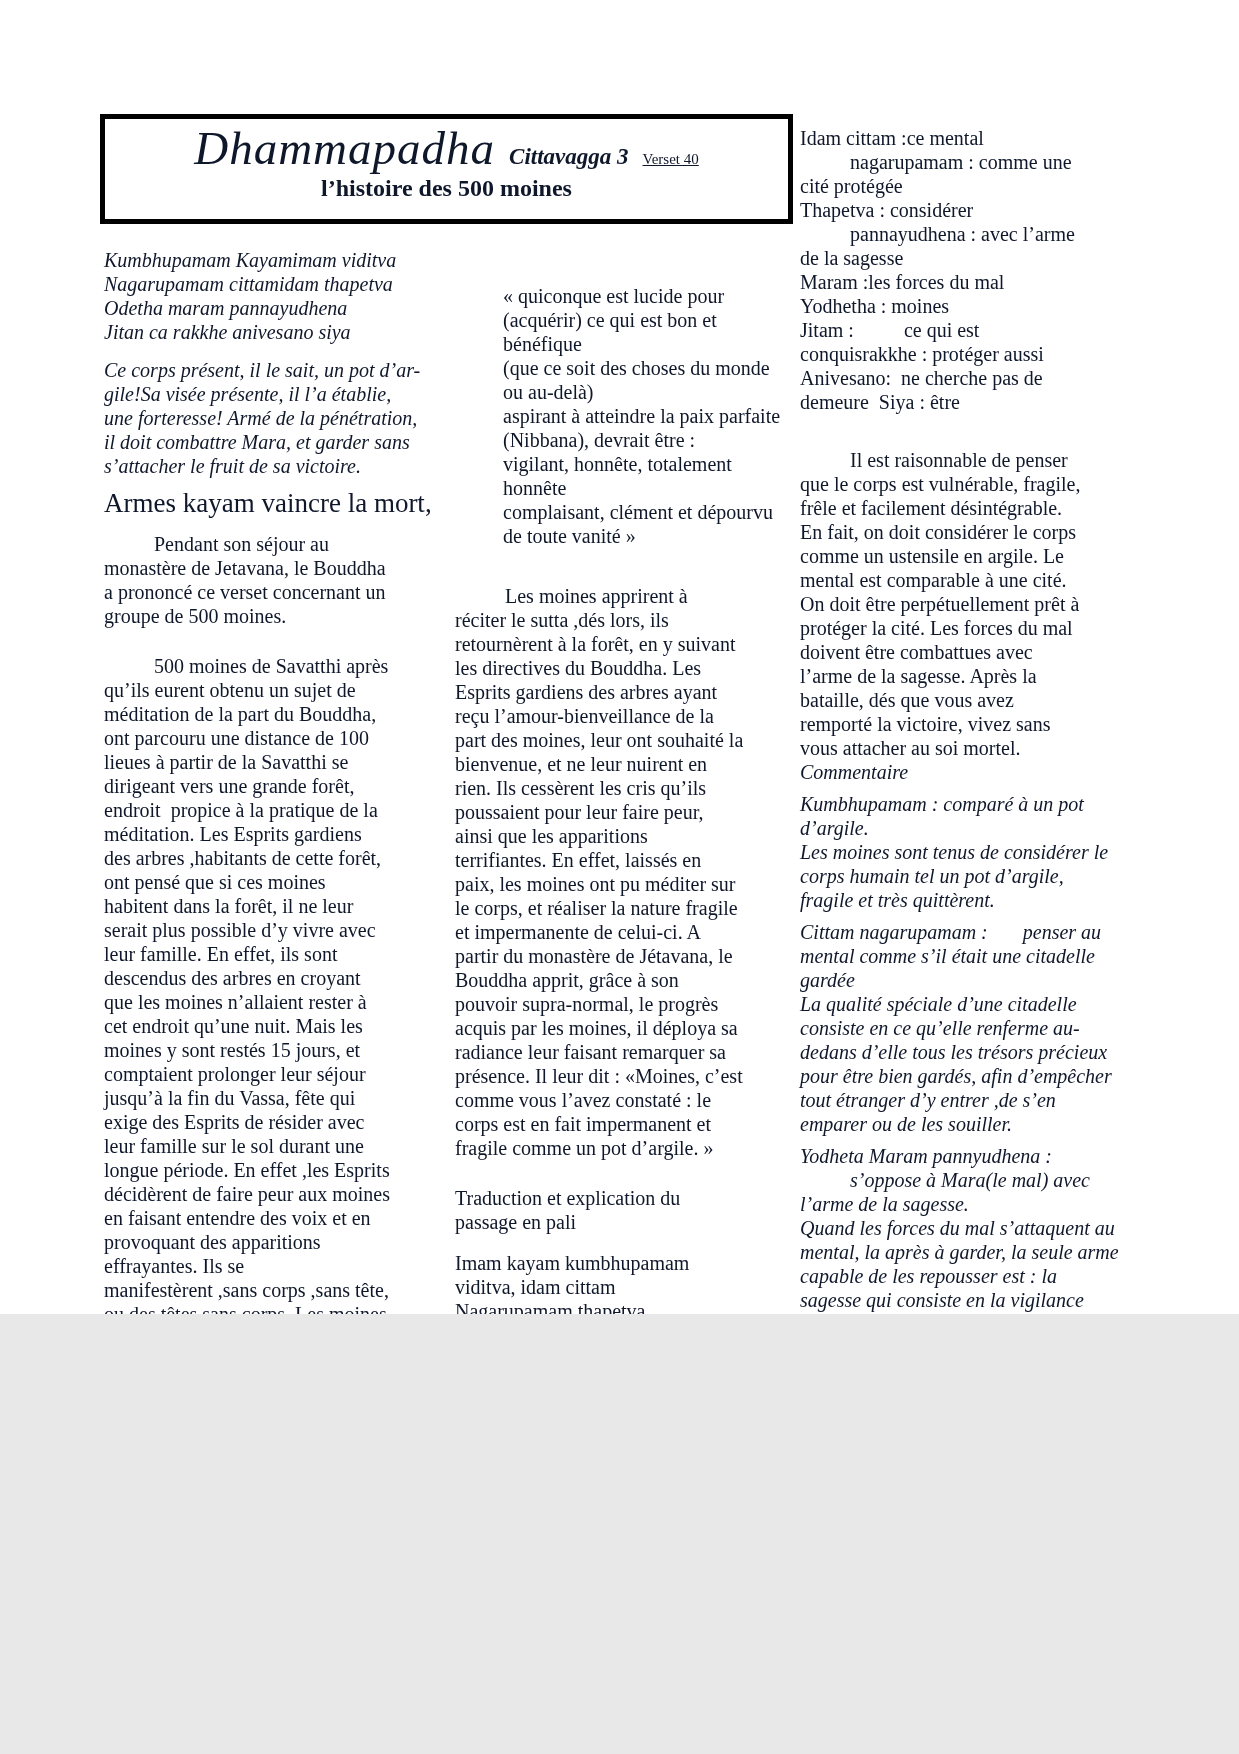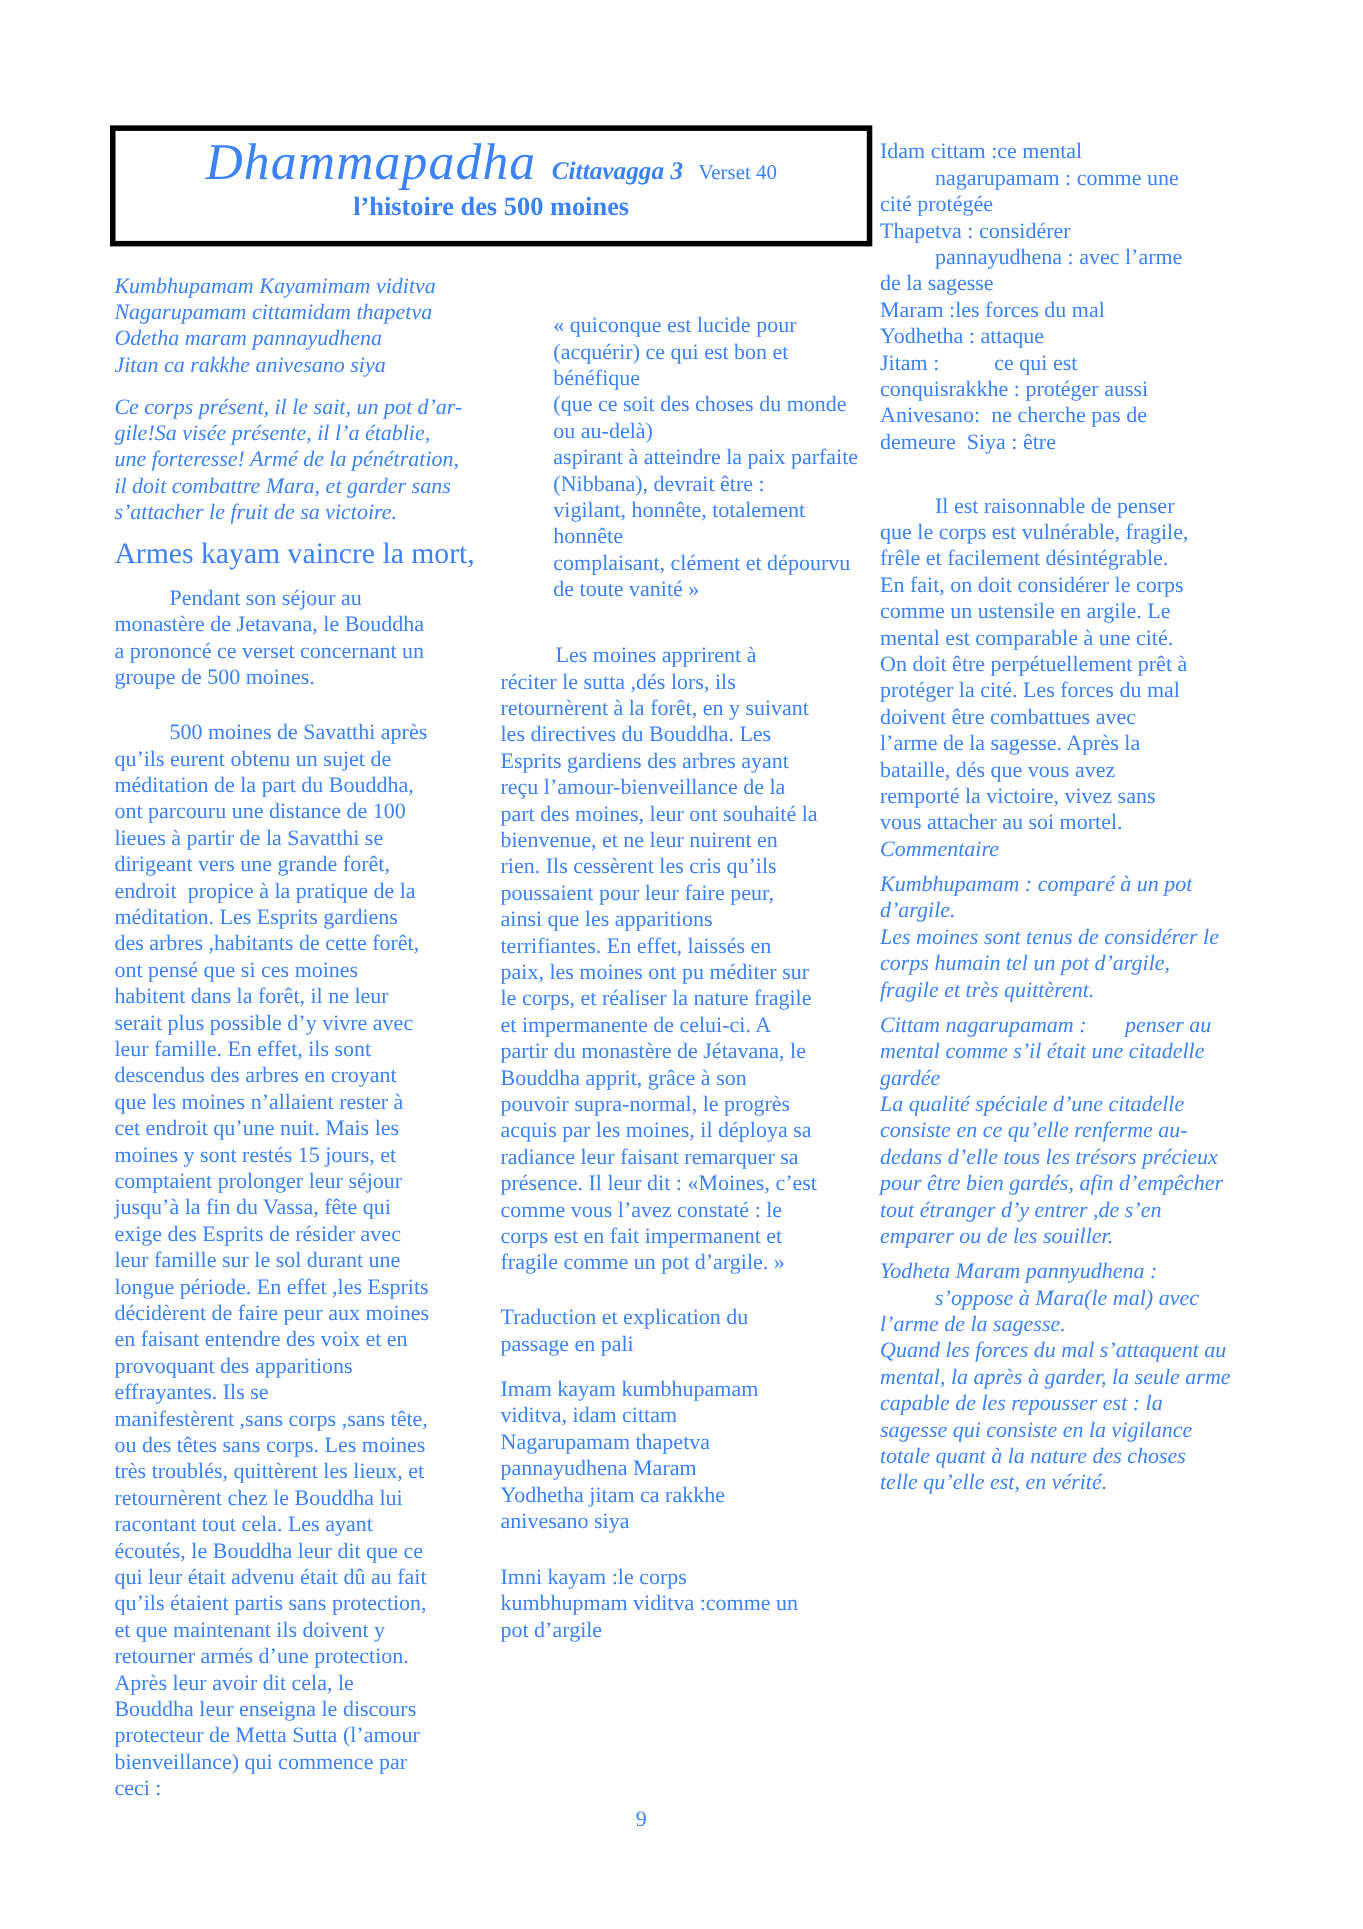--- a/index.html
+++ b/index.html
@@ -1,21 +1,21 @@
 <!DOCTYPE html>
 <html lang="fr"><head>
 <meta charset="utf-8">
 <style>
   html, body { margin: 0; padding: 0; background: #e8e8e8; }
   .page {
     position: relative;
     width: 1239px;
-    height: 1754px;
+    height: 1314px;
     background: #ffffff;
-    color: #3b82f6;
+    color: #0f172a;
     font-family: "Liberation Serif", "DejaVu Serif", serif;
     overflow: hidden;
   }
   
   .header-box {
     position: absolute;
     left: 100px; top: 114px;
     width: 693px; height: 110px;
     border: 5px solid #000;
     box-sizing: border-box;
@@ -34,21 +34,22 @@
     font-size: 47px;
     font-style: italic;
     letter-spacing: 1px;
   }
   .chapter {
     font-size: 23px;
     font-style: italic;
     font-weight: bold;
   }
   .verse-no {
-    font-size: 19px;
+    font-size: 15px;
+    text-decoration: underline;
   }
   .subtitle {
     font-size: 24px;
     font-weight: bold;
     margin-top: 0px;
   }
   
   .col {
     position: absolute;
     font-size: 20px;
@@ -206,21 +207,21 @@
   </div>
 
   <div class="col" id="col3">
     <p class="block">Idam cittam :ce mental
           nagarupamam : comme une
 cité protégée
 Thapetva : considérer
           pannayudhena : avec l’arme
 de la sagesse
 Maram :les forces du mal
-Yodhetha : attaque
+Yodhetha : moines
 Jitam :          ce qui est
 conquisrakkhe : protéger aussi
 Anivesano:  ne cherche pas de
 demeure  Siya : être</p>
     <p class="block col3-para">          Il est raisonnable de penser
 que le corps est vulnérable, fragile,
 frêle et facilement désintégrable.
 En fait, on doit considérer le corps
 comme un ustensile en argile. Le
 mental est comparable à une cité.

